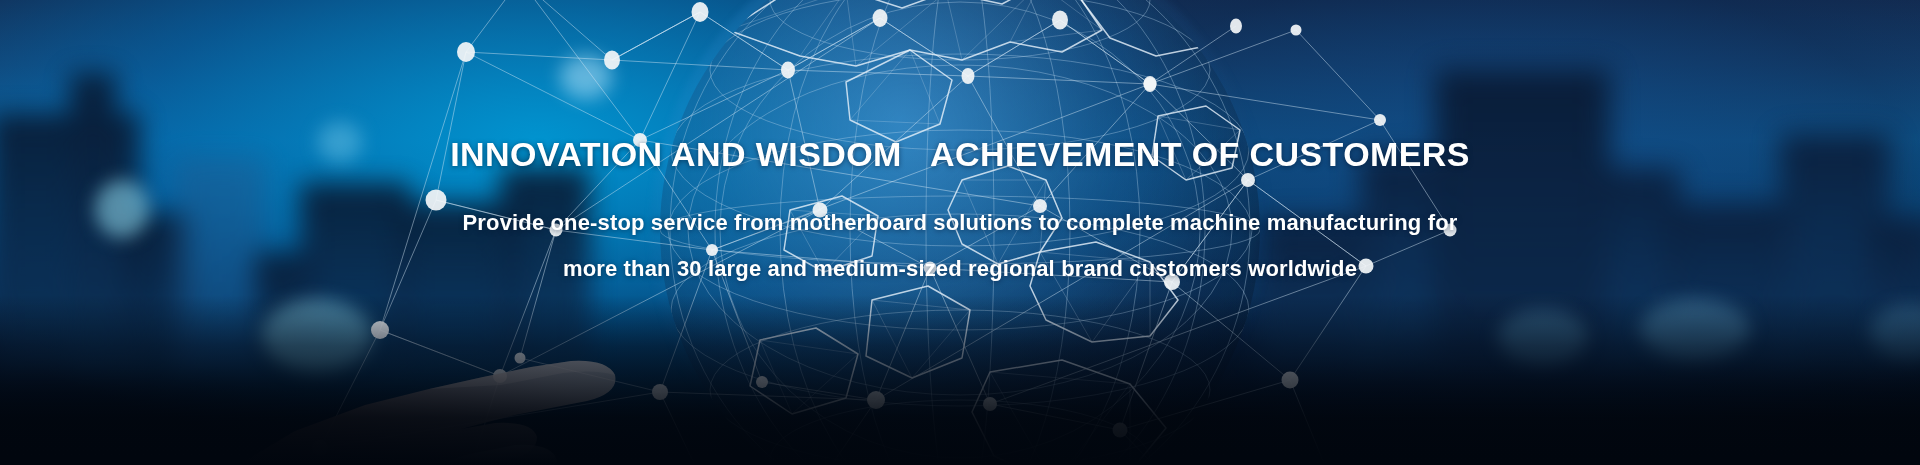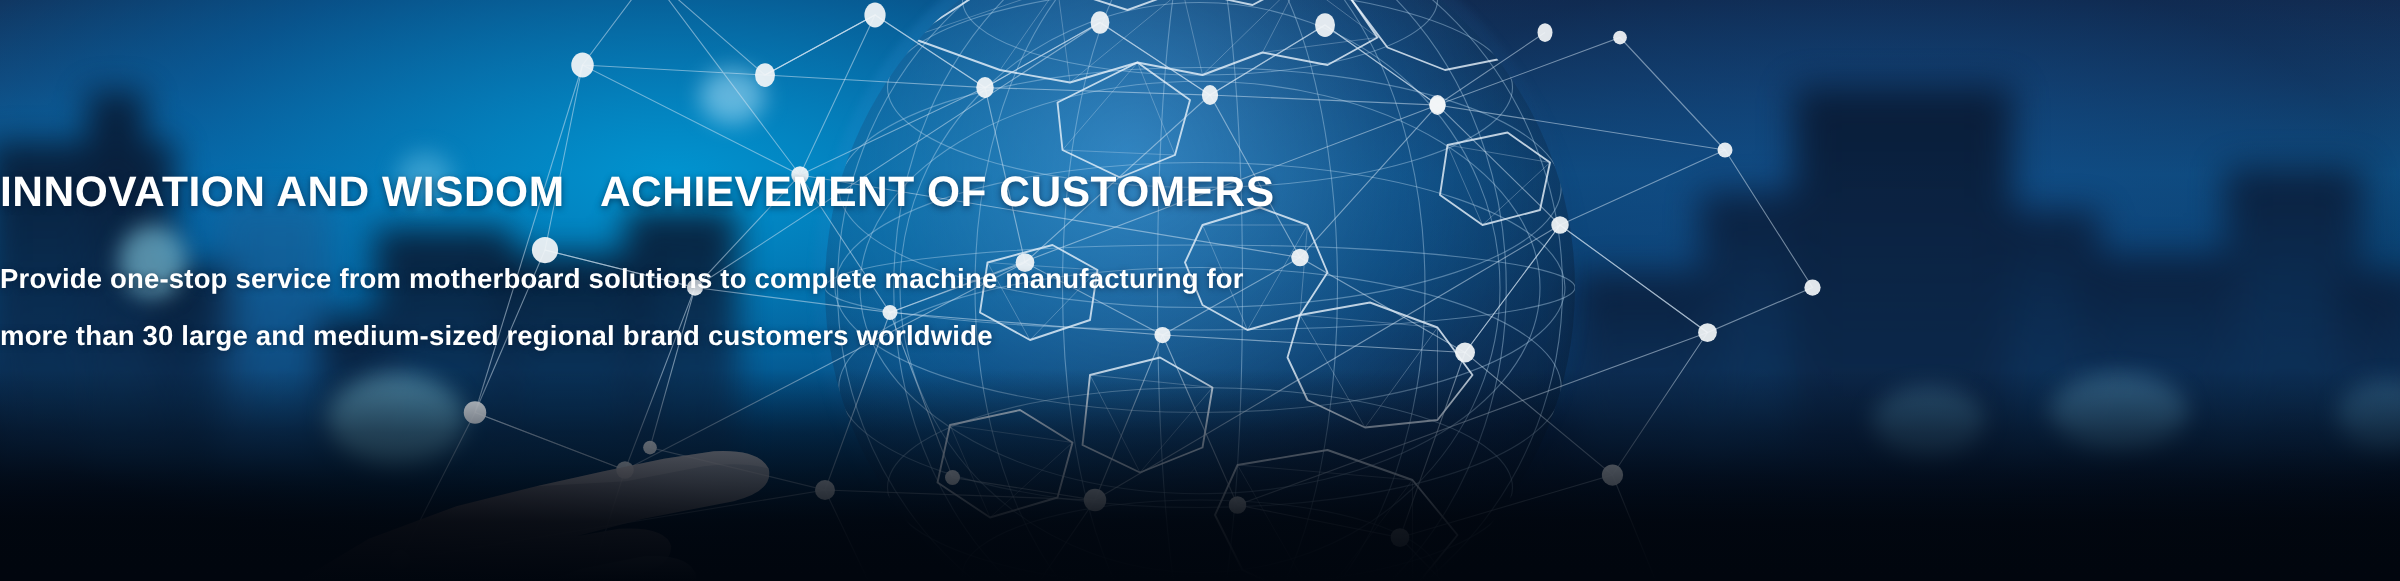--- a/index.html
+++ b/index.html
@@ -116,21 +116,21 @@
     width: 430px;
     height: 230px;
   }
 
   
   .content {
     position: absolute;
     left: 0; right: 0;
     top: 0;
     width: 100%;
-    text-align: left;
+    text-align: center;
     pointer-events: none;
   }
   .hero-title {
     margin: 0;
     padding-top: 136px;
     color: #ffffff;
     font-size: 34px;
     font-weight: bold;
     letter-spacing: 0.4px;
     line-height: 1.1;

